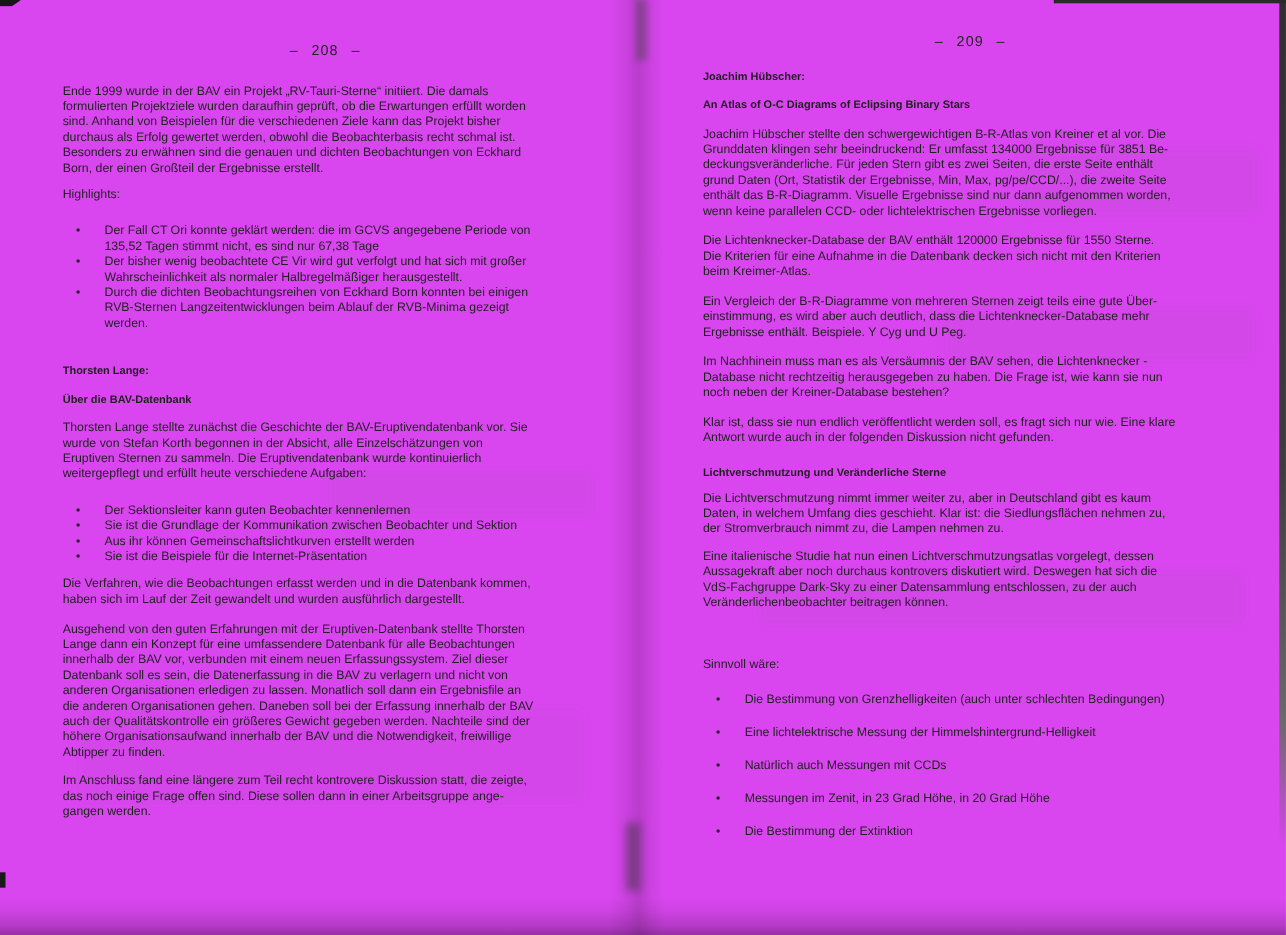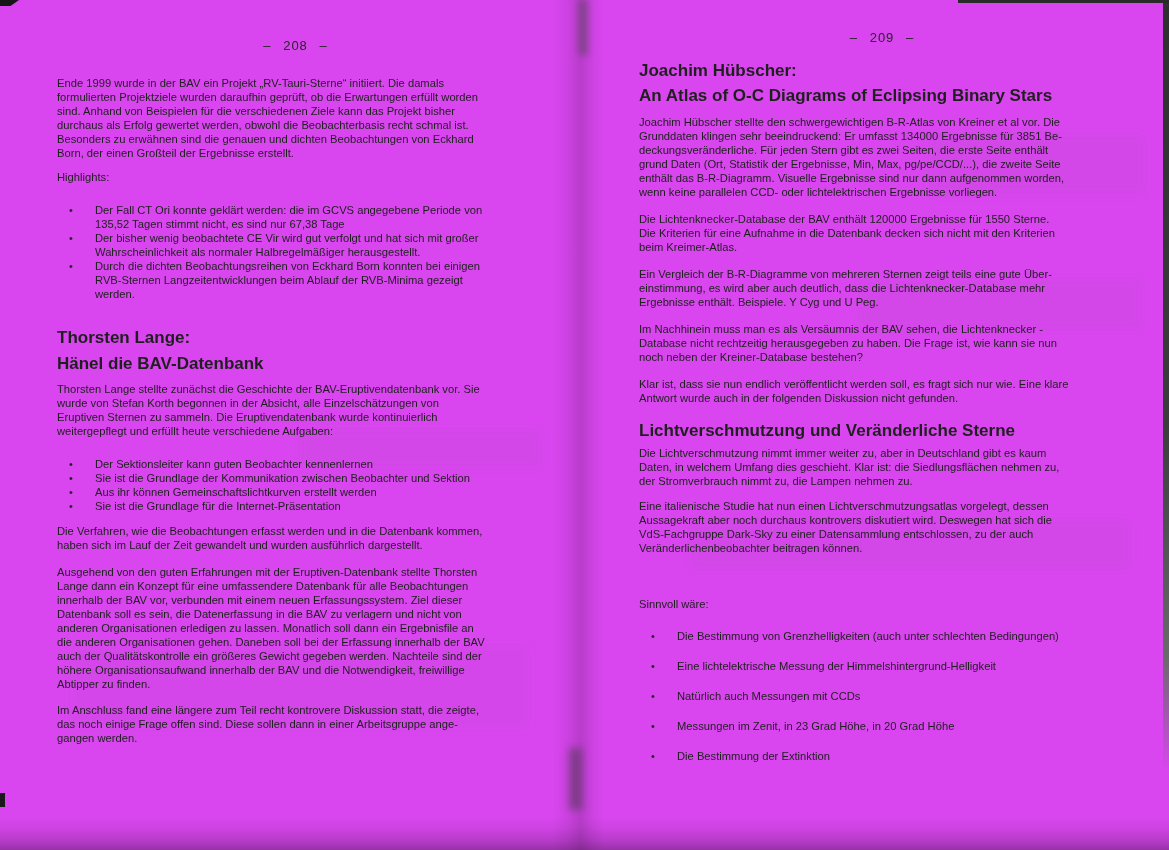--- a/index.html
+++ b/index.html
@@ -19,21 +19,21 @@
   .pagenum{
     text-align:center;font-size:13px;line-height:16px;
     word-spacing:7px;letter-spacing:1px;
     margin:0 0 22px 0;color:#242424;
   }
   .page-left .pagenum{transform:translateX(-14px);}
   .page-right .pagenum{margin-bottom:18px;transform:translateX(-20px);}
 
   p{margin:0;}
   .para{font-size:11.2px;line-height:14px;white-space:pre-line;margin-bottom:13px;}
-  .h{font-size:17px;line-height:14px;font-weight:bold;margin-bottom:11px;white-space:pre-line;}
+  .h{font-size:10px;line-height:14px;font-weight:bold;margin-bottom:11px;white-space:pre-line;}
 
   .blist{list-style:none;margin:0 0 19px 0;padding:0;font-size:11.2px;line-height:14px;}
   .blist li{display:flex;}
   .bm{flex:0 0 38px;padding-left:12px;box-sizing:border-box;font-size:11px;line-height:14px;}
   .bt{flex:1;white-space:pre-line;}
   .spaced li{margin-bottom:16px;}
 
   .mb8{margin-bottom:8px !important;}
   .mb10{margin-bottom:10px !important;}
   .mb11{margin-bottom:11px !important;}
@@ -131,21 +131,21 @@
       </li>
       <li>
         <span class="bm">•</span>
         <span class="bt">Durch die dichten Beobachtungsreihen von Eckhard Born konnten bei einigen
 RVB-Sternen Langzeitentwicklungen beim Ablauf der RVB-Minima gezeigt
 werden.</span>
       </li>
     </ul>
 
     <p class="h mb12">Thorsten Lange:</p>
-    <p class="h">Hänel die BAV-Datenbank</p>
+    <p class="h">Über die BAV-Datenbank</p>
 
     <p class="para mb19">Thorsten Lange stellte zunächst die Geschichte der BAV-Eruptivendatenbank vor. Sie
 wurde von Stefan Korth begonnen in der Absicht, alle Einzelschätzungen von
 Eruptiven Sternen zu sammeln. Die Eruptivendatenbank wurde kontinuierlich
 weitergepflegt und erfüllt heute verschiedene Aufgaben:</p>
 
     <ul class="blist mb11">
       <li>
         <span class="bm">•</span>
         <span class="bt">Der Sektionsleiter kann guten Beobachter kennenlernen</span>
@@ -153,21 +153,21 @@
       <li>
         <span class="bm">•</span>
         <span class="bt">Sie ist die Grundlage der Kommunikation zwischen Beobachter und Sektion</span>
       </li>
       <li>
         <span class="bm">•</span>
         <span class="bt">Aus ihr können Gemeinschaftslichtkurven erstellt werden</span>
       </li>
       <li>
         <span class="bm">•</span>
-        <span class="bt">Sie ist die Grundlage für die Internet-Präsentation</span>
+        <span class="bt">Sie ist die Beispiele für die Internet-Präsentation</span>
       </li>
     </ul>
 
     <p class="para">Die Verfahren, wie die Beobachtungen erfasst werden und in die Datenbank kommen,
 haben sich im Lauf der Zeit gewandelt und wurden ausführlich dargestellt.</p>
     <p class="para mb12">Ausgehend von den guten Erfahrungen mit der Eruptiven-Datenbank stellte Thorsten
 Lange dann ein Konzept für eine umfassendere Datenbank für alle Beobachtungen
 innerhalb der BAV vor, verbunden mit einem neuen Erfassungssystem. Ziel dieser
 Datenbank soll es sein, die Datenerfassung in die BAV zu verlagern und nicht von
 anderen Organisationen erledigen zu lassen. Monatlich soll dann ein Ergebnisfile an

